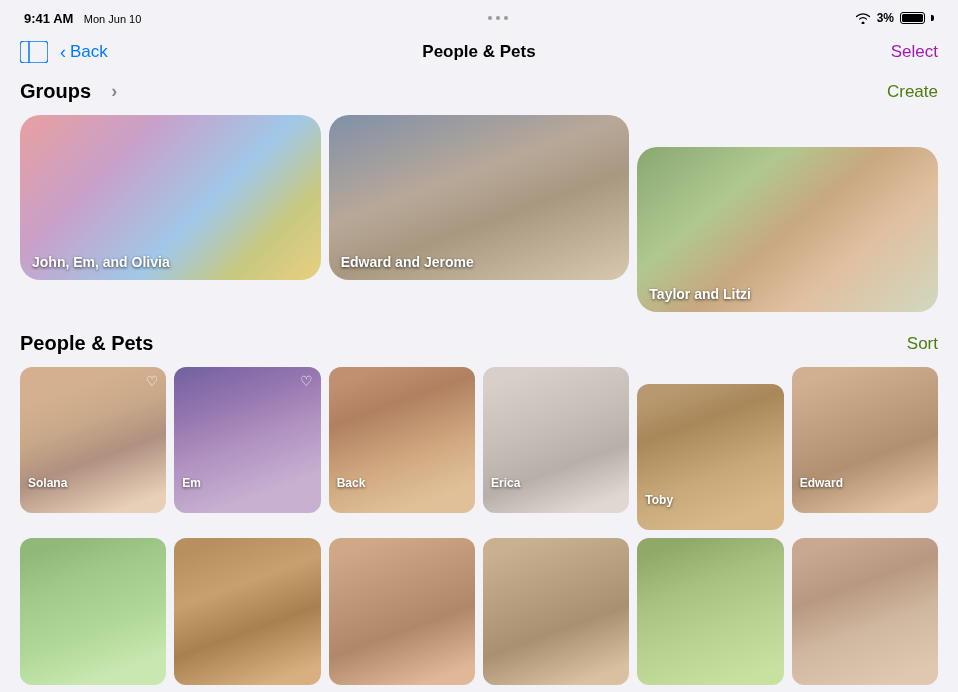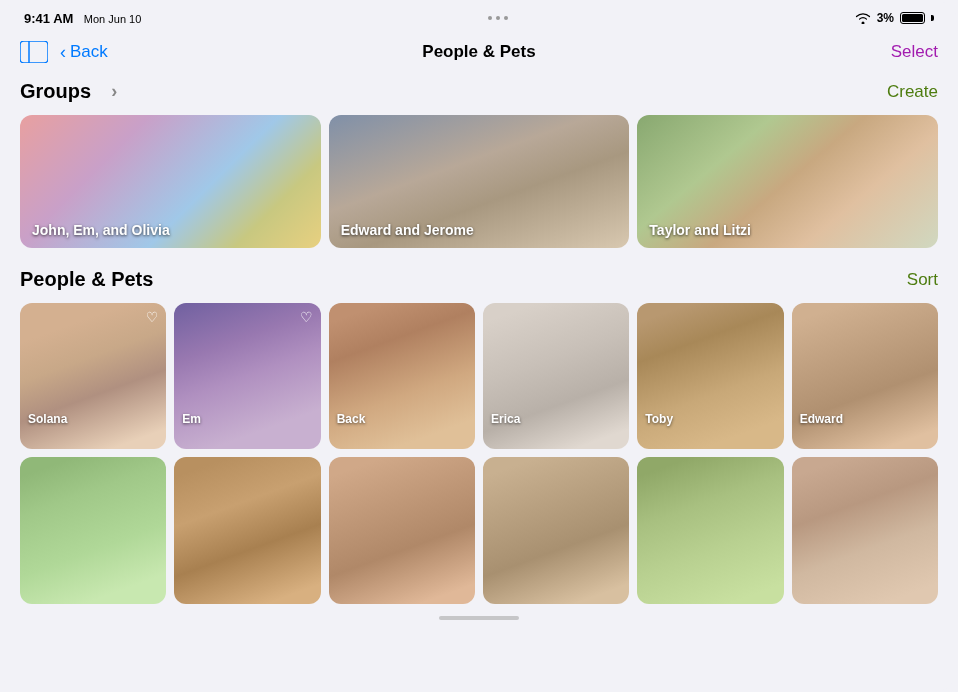--- a/index.html
+++ b/index.html
@@ -174,23 +174,23 @@
     
     .groups-grid {
       display: grid;
       grid-template-columns: repeat(3, 1fr);
       gap: 8px;
       margin-bottom: 20px;
     }
 
     .group-card {
       position: relative;
-      border-radius: 12px;
-      overflow: hidden;
-      height: 133px;
+      border-radius: 20px;
+      overflow: hidden;
+      height: 165px;
       background: #ccc;
     }
 
     .group-label {
       position: absolute;
       bottom: 10px;
       left: 12px;
       color: white;
       font-size: 14px;
       font-weight: 600;
@@ -202,20 +202,21 @@
       background: linear-gradient(135deg, #e8a0a0 0%, #c9a0c8 30%, #a0c8e8 60%, #c8c880 80%, #e8d080 100%);
     }
 
     .group-photo-2 {
       background: linear-gradient(160deg, #8090a8 0%, #b8a898 40%, #a89880 60%, #d8c8b0 100%);
       padding-left: 48px;
     }
 
     .group-photo-3 {
       background: linear-gradient(140deg, #88a870 0%, #b0c890 30%, #c8a880 50%, #e0c0a0 70%, #d0d8c0 100%);
+      margin-top: 32px;
     }
 
     
     .people-grid {
       display: grid;
       grid-template-columns: repeat(6, 1fr);
       gap: 8px;
     }
 
     .person-card {
@@ -244,21 +245,21 @@
       color: white;
       font-size: 14px;
       opacity: 0.9;
     }
 
     
     .person-photo-solana { background: linear-gradient(160deg, #d4b090 20%, #c8a888 40%, #b09080 60%, #e8d0b8 90%); }
     .person-photo-em { background: linear-gradient(160deg, #7060a0 0%, #9878b0 30%, #b090c0 50%, #c8b0d0 80%); }
     .person-photo-drea { background: linear-gradient(160deg, #c09070 10%, #b08060 30%, #d0a880 60%, #e0c098 85%); }
     .person-photo-erica { background: linear-gradient(160deg, #d8d0c8 10%, #c8c0b8 40%, #b8b0a8 65%, #e0d8d0 90%); }
-    .person-photo-toby { background: linear-gradient(160deg, #b89870 10%, #a88858 30%, #c8a878 60%, #d8b888 85%); }
+    .person-photo-toby { background: linear-gradient(160deg, #b89870 10%, #a88858 30%, #c8a878 60%, #d8b888 85%); margin-top: 17px; }
     .person-photo-edward { background: linear-gradient(160deg, #d0b090 10%, #c0a080 35%, #b09070 60%, #e0c0a0 90%); }
     .person-photo-row2a { background: linear-gradient(160deg, #90b878 10%, #a0c888 30%, #b0d898 60%, #c8e8b0 85%); }
     .person-photo-row2b { background: linear-gradient(160deg, #b89060 10%, #c8a070 35%, #a88050 60%, #d8b080 90%); }
     .person-photo-row2c { background: linear-gradient(160deg, #d0a888 10%, #c09878 35%, #b08868 60%, #e0b898 90%); }
     .person-photo-row2d { background: linear-gradient(160deg, #c8b090 10%, #b8a080 35%, #a89070 60%, #d8c0a0 90%); }
     .person-photo-row2e { background: linear-gradient(160deg, #90a868 10%, #a8c080 35%, #b8d090 60%, #c8e0a0 90%); }
     .person-photo-row2f { background: linear-gradient(160deg, #c8a890 10%, #b89880 35%, #d0b8a0 60%, #e0c8b0 90%); }
 
     .scroll-indicator {
       display: flex;

